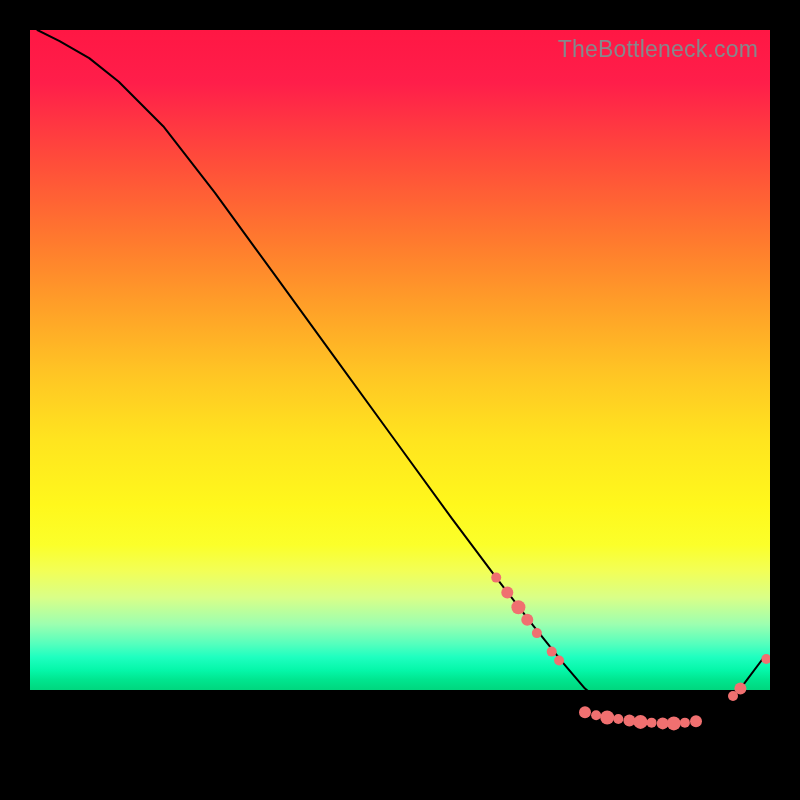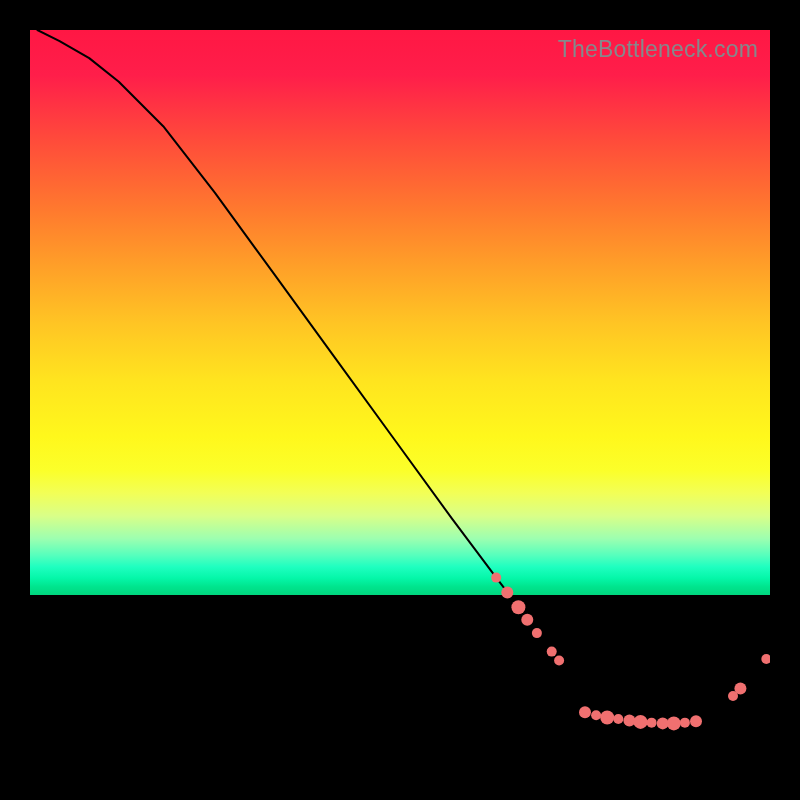--- a/index.html
+++ b/index.html
@@ -8,21 +8,21 @@
     width: 800px;
     height: 800px;
     background: #000;
     overflow: hidden;
   }
   .frame {
     position: absolute;
     left: 30px;
     top: 30px;
     width: 740px;
-    height: 565px;
+    height: 660px;
     background: linear-gradient(to bottom,
       #ff1744 0%,
       #ff1e4a 8%,
       #ff4d3a 20%,
       #ff7a2e 32%,
       #ffa028 42%,
       #ffc524 52%,
       #ffe41f 62%,
       #fff81c 72%,
       #fbff2a 78%,

